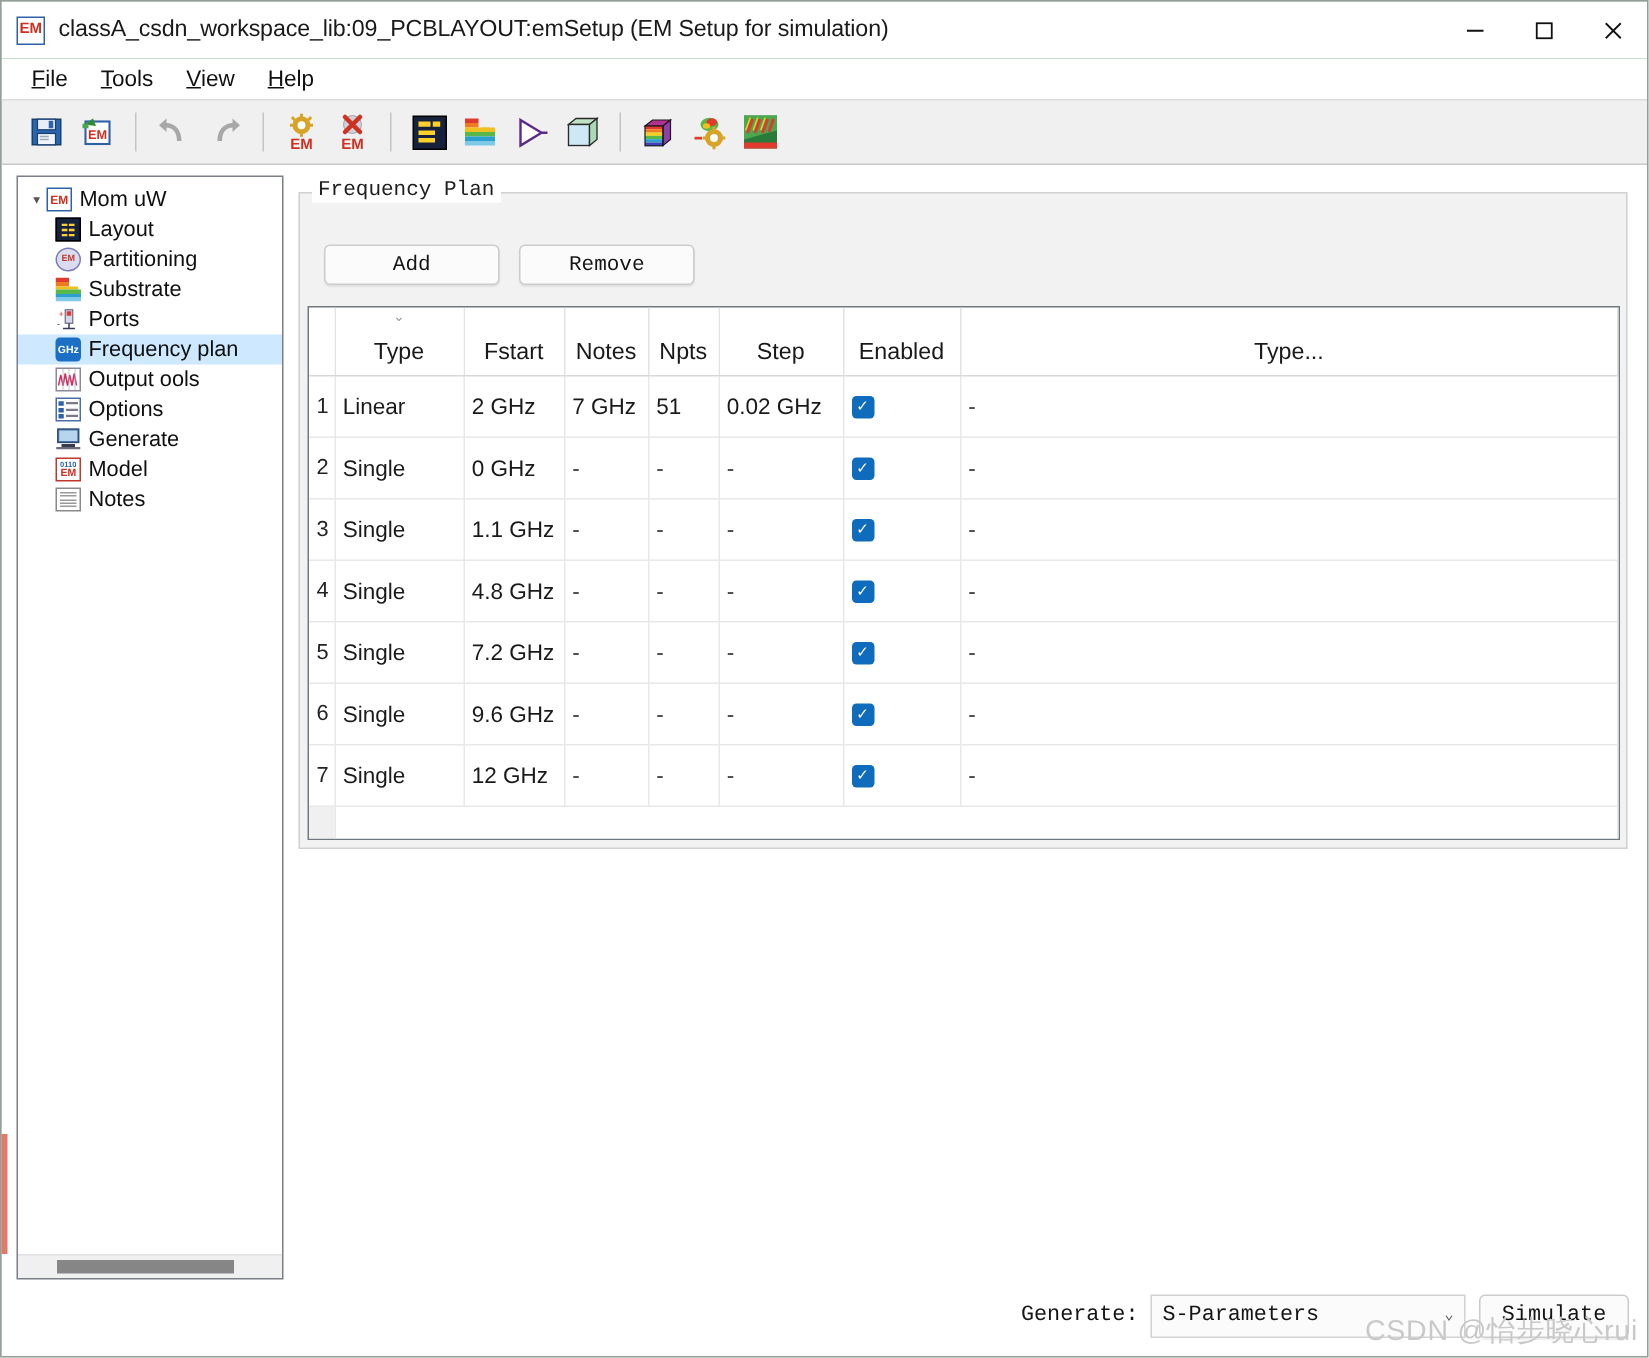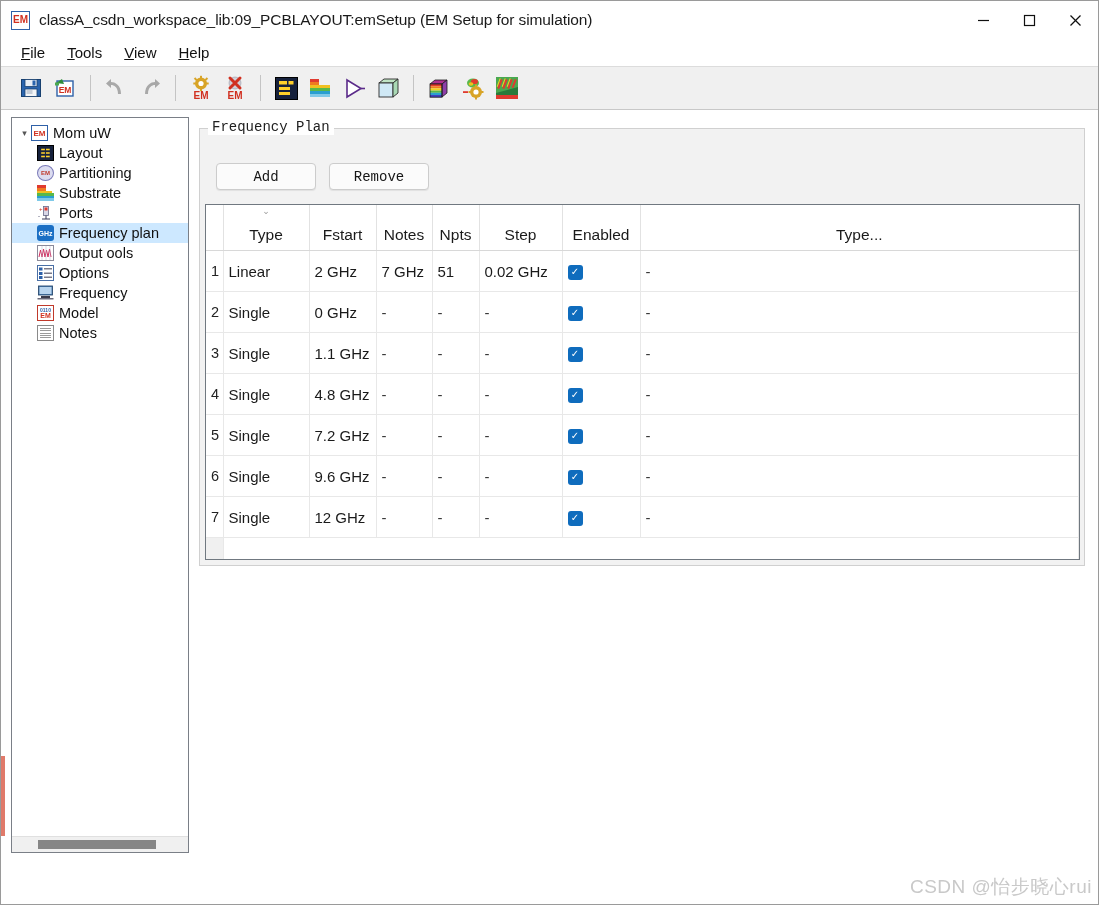--- a/index.html
+++ b/index.html
@@ -146,21 +146,21 @@
     background:#f2f2f2;
     box-sizing:border-box;
   }
   #group-legend{
     position:absolute;left:8px;top:-10px;background:#ffffff;
     padding:0 4px;font-family:"Liberation Mono", monospace;
     font-size:14px;color:#202020;
   }
   #btnrow{position:absolute;left:16px;top:34px;display:flex;gap:13px;}
   .pbtn{
-    width:100px;height:27px;background:#fbfbfb;
+    width:117px;height:27px;background:#fbfbfb;
     border:1px solid #cccccc;border-radius:4px;
     font-family:"Liberation Mono", monospace;font-size:14px;color:#151515;
     display:flex;align-items:center;justify-content:center;
     box-shadow:0 1px 1px rgba(0,0,0,.07);
     cursor:default;box-sizing:border-box;
   }
   
   #tablewrap{
     position:absolute;left:5px;top:75px;width:875px;height:356px;
     background:#ffffff;border:1px solid #707880;box-sizing:border-box;
@@ -513,21 +513,21 @@
 
         <div class="tnode child">
           <span class="ticon">
             <svg width="17" height="15" viewBox="0 0 17 15">
               <rect x="1.5" y="1" width="14" height="9" fill="#4a7cb0" stroke="#2a4a70" stroke-width=".9"></rect>
               <rect x="2.5" y="2" width="12" height="7" fill="#b8d4ee"></rect>
               <rect x="4" y="11" width="9" height="2" fill="#3a3a4a"></rect>
               <rect x="0.5" y="13" width="16" height="1.5" fill="#6a6a7a"></rect>
             </svg>
           </span>
-          <span class="tlabel">Frequency</span>
+          <span class="tlabel">Generate</span>
         </div>
 
         <div class="tnode child">
           <span class="ticon ic-model">
             <span style="font-size:5px;color:#2a60a8;">0110</span>
             <span style="font-size:7px;">EM</span>
           </span>
           <span class="tlabel">Model</span>
         </div>
 
@@ -667,19 +667,27 @@
               <tr class="filler">
                 <td class="idx"></td>
                 <td colspan="7"></td>
               </tr>
 
             </tbody>
           </table>
         </div>
       </div>
 
+      <div id="bottombar">
+        <span id="gen-label">Generate:</span>
+        <div id="gen-select">
+          <span>S-Parameters</span>
+          <span class="chev">⌄</span>
+        </div>
+        <div id="sim-btn">Simulate</div>
+      </div>
 
     </div>
   </div>
 
   <div id="watermark">CSDN @怡步晓心rui</div>
 
 </div>
 
 </body></html>

